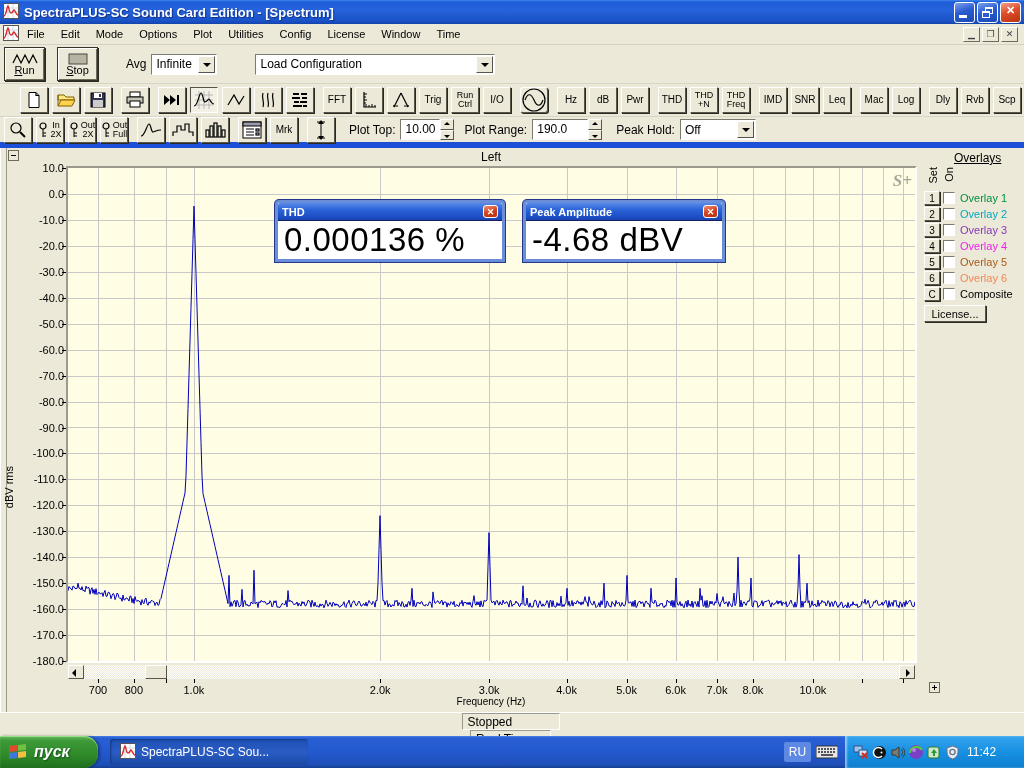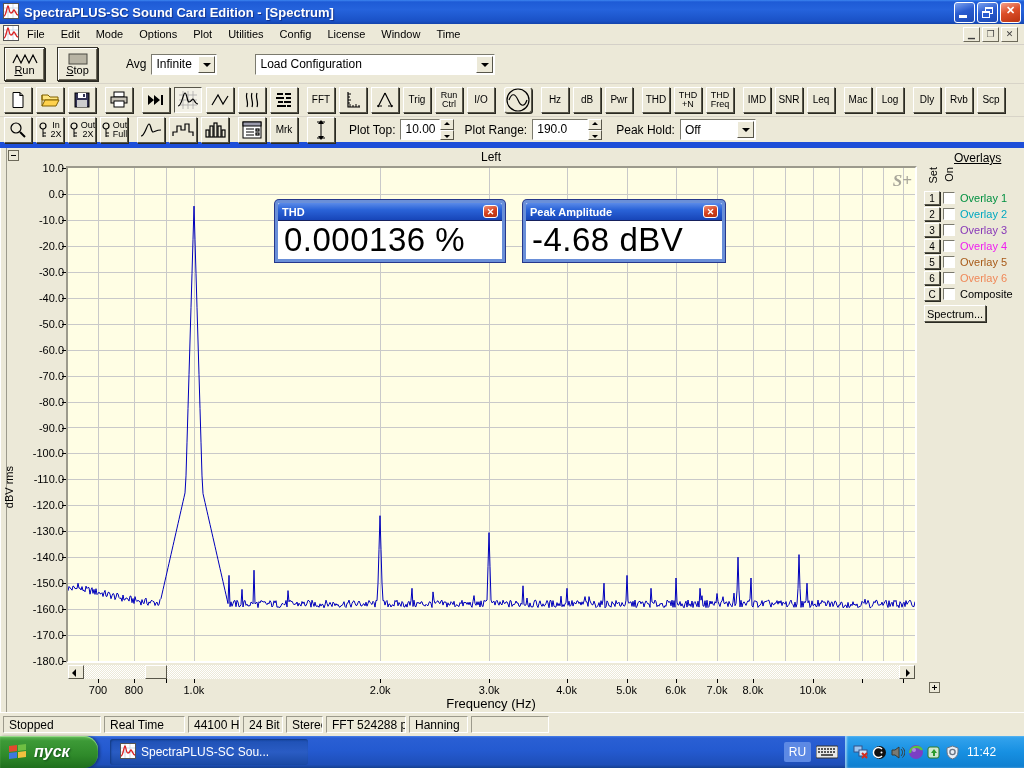--- a/index.html
+++ b/index.html
@@ -68,21 +68,21 @@
     border:2px solid; border-color:#9c9a8c #fff #fff #9c9a8c; background:#fffee4; }
   #plot-svg { display:block; }
   #splus { position:absolute; left:868px; top:23px; width:44px; text-align:right;
     font-family:"Liberation Serif", serif; font-style:italic; font-weight:bold; font-size:17px; color:#a8a69a; }
   .ylab { position:absolute; right:960px; width:60px; text-align:right; font-size:11px; transform:translateY(-50%); }
   .ytick { position:absolute; width:4px; height:1px; background:#000; left:62px; }
   #yaxis-title { position:absolute; left:3px; top:318px; font-size:11px;
     writing-mode:vertical-rl; transform:rotate(180deg); }
   .xlab { position:absolute; top:536px; font-size:11px; transform:translateX(-50%); white-space:nowrap; }
   .xtick { position:absolute; top:531px; width:1px; height:4px; background:#000; }
-  #xaxis-title { position:absolute; left:391px; top:548px; width:200px; text-align:center; font-size:13px; }
+  #xaxis-title { position:absolute; left:391px; top:548px; width:200px; text-align:center; font-size:10px; }
 
   
   #hscroll { position:absolute; left:68px; top:517px; width:847px; height:14px; background:#f4f2e4;
     background-image:repeating-conic-gradient(#fff 0 25%, #ece9d8 0 50%); background-size:2px 2px; }
   .sc-arrow { position:absolute; top:0; width:16px; height:14px; background:#ece9d8; border:1px solid; border-color:#fff #58564a #58564a #fff; }
   .sc-arrow::after { content:""; position:absolute; top:3px; border:4px solid transparent; }
   #sc-left::after { left:3px; border-right-color:#000; border-left-width:0; }
   #sc-right::after { left:6px; border-left-color:#000; border-right-width:0; }
   #sc-thumb { position:absolute; left:77px; top:0; width:22px; height:14px; background:#ece9d8; border:1px solid; border-color:#fff #58564a #58564a #fff; }
 
@@ -104,21 +104,21 @@
   .fw-title span { flex:1; }
   .fw-close { width:15px; height:13px; border:1px solid #fff; border-radius:3px;
     background:linear-gradient(160deg,#f09078,#d4411e 50%,#b53310); color:#fff; font-size:9px; font-weight:bold;
     text-align:center; line-height:12px; }
   .fw-body { border-top:1px solid #16205c; background:#fff; color:#000;
     font-size:33px; padding-left:6px; white-space:nowrap; letter-spacing:0.5px; }
   #annotation { position:absolute; left:276px; top:170px; font-size:24px; line-height:32px; white-space:pre; }
 
   
   #statusbar { position:absolute; left:0; top:712px; width:1024px; height:24px; background:#ece9d8;
-    border-top:1px solid #fff; display:flex; align-items:center; padding:0 3px; }
+    border-top:1px solid #fff; display:flex; align-items:center; padding:0 3px;flex-direction:column; }
   .st-field { height:17px; border:1px solid; border-color:#9c9a8c #fff #fff #9c9a8c; padding:1px 5px;
     margin-right:3px; font-size:12px; white-space:nowrap; overflow:hidden; flex:0 0 auto; }
 
   
   #taskbar { position:absolute; left:0; top:736px; width:1024px; height:32px;
     background:linear-gradient(180deg,#4a80e8 0%,#2a5fd4 6%,#245ad0 45%,#1e4eb8 90%,#15408f 100%); }
   #start-btn { position:absolute; left:0; top:0; width:98px; height:32px; border-radius:0 14px 14px 0;
     background:linear-gradient(180deg,#63bb5a 0%,#3d9a37 15%,#2f8a2a 60%,#1f6f1d 100%);
     box-shadow:inset 0 1px 1px #9fdf8f, 2px 0 3px rgba(0,0,0,.35); display:flex; align-items:center; padding-left:8px; }
   #start-text { color:#fff; font-weight:bold; font-style:italic; font-size:16px; margin-left:6px; text-shadow:1px 1px 2px #14501a; }
@@ -201,21 +201,21 @@
     <div class="combo" style="width:66px">
       <span class="val">Infinite</span>
       <span class="arrow"></span>
     </div>
     <div class="combo" style="width:240px; margin-left:38px">
       <span class="val">Load Configuration</span>
       <span class="arrow"></span>
     </div>
   </div>
 
-  <div id="toolbar2" class="toolbar" style="padding-left: 0px;">
+  <div id="toolbar2" class="toolbar" style="padding-left: 16px;">
       <div class="btn3d tbtn" style="margin-left: 4px;">
         <span style="display:flex">
           <svg width="20" height="18" viewBox="0 0 20 18">
             <path d="M5 1.5h7l3 3v12H5z" fill="#fff" stroke="#000"></path>
             <path d="M12 1.5v3h3" stroke="#000" fill="none" stroke-width="1.2"></path>
           </svg>
         </span>
       </div>
       <div class="btn3d tbtn" style="margin-left: 4px;">
         <span style="display:flex">
@@ -646,21 +646,21 @@
             <div class="btn3d ov-btn">6</div>
             <div class="ov-check"></div>
             <span class="ov-lab" style="color:#f08858">Overlay 6</span>
           </div>
           <div class="ov-row">
             <div class="btn3d ov-btn">C</div>
             <div class="ov-check"></div>
             <span class="ov-lab" style="color:#000000">Composite</span>
           </div>
         </div>
-      <div id="ov-options" class="btn3d">Spectrum...</div>
+      <div id="ov-options" class="btn3d">License...</div>
     </div>
 
     <div class="float-win" style="left:275px; top:52px; width:230px">
       <div class="fw-title">
         <span>THD</span>
         <div class="fw-close"><span>✕</span></div>
       </div>
       <div class="fw-body">0.000136 %</div>
     </div>
 

